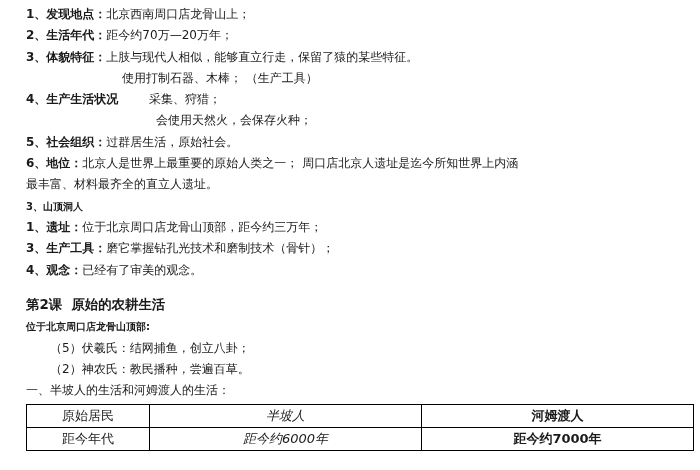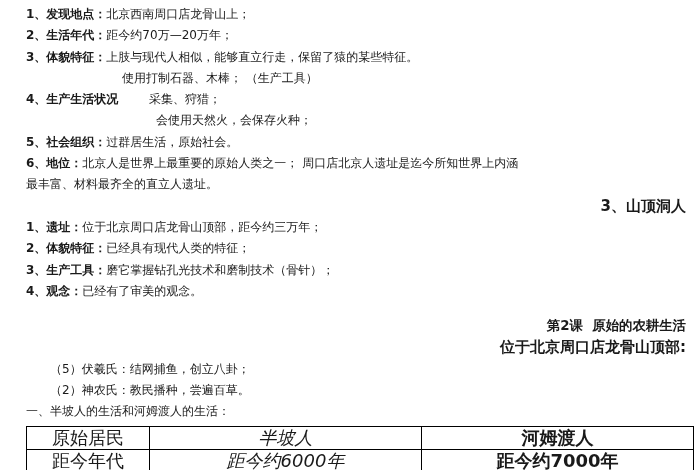--- a/index.html
+++ b/index.html
@@ -28,45 +28,44 @@
     white-space: pre;
     letter-spacing: 0px;
   }
   .b { font-weight: bold; }
   .indent-1 { padding-left: 0px; }
   .indent-2 { padding-left: 24px; }
   .indent-4 { padding-left: 96px; }
   .indent-5 { padding-left: 130px; }
   .heading-center {
     display: block;
-    text-align: right;
+    text-align: left;
     font-size: 13.4px;
     line-height: 22px;
     font-weight: bold;
     white-space: pre;
   }
   .sec-head {
     display: block;
-    font-size: 15px;
+    font-size: 10px;
     line-height: 21.5px;
     font-weight: bold;
     white-space: pre;
-    text-align: right;
   }
   .spacer-md { height: 13px; }
 
   table.grid {
     border-collapse: collapse;
     width: 652px;
     margin-top: 3px;
     table-layout: fixed;
   }
   table.grid td {
     border: 1px solid #000000;
-    font-size: 18px;
+    font-size: 13px;
     line-height: 16px;
     text-align: center;
     padding: 3px 2px 3px 2px;
     white-space: nowrap;
     overflow: hidden;
   }
   table.grid td.c0 { width: 118px; }
   table.grid td.c1 { width: 267px; font-style: italic; }
   table.grid td.c2 { width: 267px; font-weight: bold; }
 </style>
@@ -84,21 +83,20 @@
     <span class="line indent-5"><span>会使用天然火，会保存火种；</span></span>
     <span class="line indent-1"><b class="b">5、社会组织：</b><span>过群居生活，原始社会。</span></span>
     <span class="line indent-1"><b class="b">6、地位：</b><span>北京人是世界上最重要的原始人类之一； 周口店北京人遗址是迄今所知世界上内涵</span></span>
     <span class="line indent-1"><span>最丰富、材料最齐全的直立人遗址。</span></span>
   </div>
 
   <span class="sec-head">3、山顶洞人</span>
 
   <div>
     <span class="line indent-1"><b class="b">1、遗址：</b><span>位于北京周口店龙骨山顶部，距今约三万年；</span></span>
-    <span class="line indent-1"><b class="b">2、体貌特征：</b><span>已经具有现代人类的特征；</span></span>
     <span class="line indent-1"><b class="b">3、生产工具：</b><span>磨它掌握钻孔光技术和磨制技术（骨针）；</span></span>
     <span class="line indent-1"><b class="b">4、观念：</b><span>已经有了审美的观念。</span></span>
   </div>
 
   <div class="spacer-md"></div>
 
   <span class="heading-center">第2课  原始的农耕生活</span>
 
   <span class="sec-head">位于北京周口店龙骨山顶部:</span>
 

